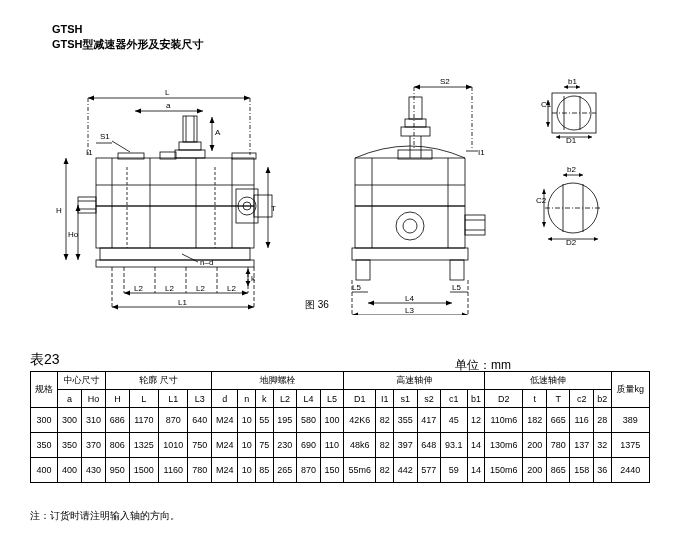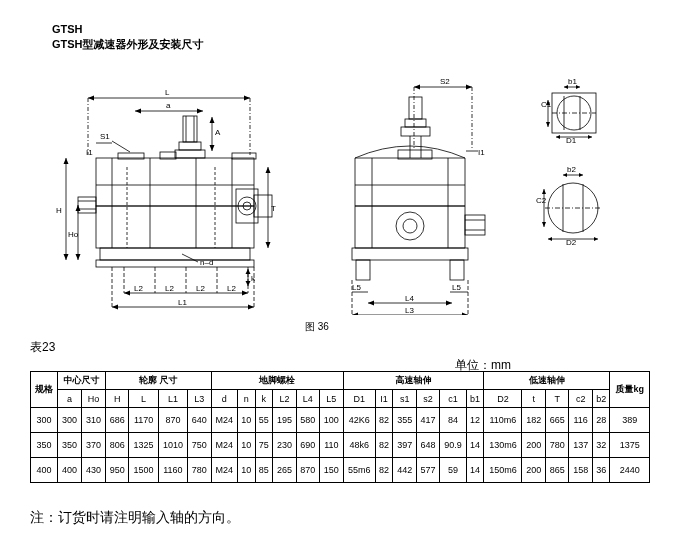--- a/index.html
+++ b/index.html
@@ -13,38 +13,38 @@
   
   .title{position:absolute;left:52px;top:22px;font-size:11px;font-weight:bold;line-height:15px;}
   .title .l2{position:relative;}
   .title .t-model{font-weight:bold;}
   .title .t-rest{font-weight:bold;margin-top:39px;}
 
   
   .draw{position:absolute;left:0;top:55px;width:677px;height:260px;}
   svg{display:block;}
 
-  .fig-cap{position:absolute;left:305px;top:298px;font-size:10px;margin-top:22px;}
+  .fig-cap{position:absolute;left:305px;top:298px;font-size:10px;}
 
   
-  .tbl-label{position:absolute;left:30px;top:339px;font-size:12px;}
+  .tbl-label{position:absolute;left:30px;top:351px;font-size:14px;}
   .unit-label{position:absolute;right:28px;top:357px;font-size:12px;}
 
   table.spec{
     position:absolute;left:30px;top:371px;border-collapse:collapse;
     font-size:9px;width:620px;
   }
   table.spec th, table.spec td{
     border:1px solid #000;text-align:center;vertical-align:middle;
     padding:1px 2px;font-weight:normal;height:16px;
   }
-  table.spec th.grp{height:15px;font-weight:bold;}
+  table.spec th.grp{height:15px;}
   table.spec tr.hdr2 th{height:15px;}
   table.spec td{height:22px;}
-  .note{position:absolute;left:30px;top:509px;font-size:14px;}
+  .note{position:absolute;left:30px;top:509px;font-size:10px;}
 </style>
 </head>
 <body>
 
 <div class="page">
 
   <div class="title">
     <div><span class="t-model">GTSH</span></div>
     <div class="l2">
       <span class="t-model">GTSH</span><span class="t-rest">型减速器外形及安装尺寸</span>
@@ -301,21 +301,21 @@
         <td>M24</td>
         <td>10</td>
         <td>55</td>
         <td>195</td>
         <td>580</td>
         <td>100</td>
         <td>42K6</td>
         <td>82</td>
         <td>355</td>
         <td>417</td>
-        <td>84</td>
+        <td>45</td>
         <td>12</td>
         <td>110m6</td>
         <td>182</td>
         <td>665</td>
         <td>116</td>
         <td>28</td>
         <td>389</td>
       </tr>
       <tr>
         <td>350</td>
@@ -328,21 +328,21 @@
         <td>M24</td>
         <td>10</td>
         <td>75</td>
         <td>230</td>
         <td>690</td>
         <td>110</td>
         <td>48k6</td>
         <td>82</td>
         <td>397</td>
         <td>648</td>
-        <td>90.9</td>
+        <td>93.1</td>
         <td>14</td>
         <td>130m6</td>
         <td>200</td>
         <td>780</td>
         <td>137</td>
         <td>32</td>
         <td>1375</td>
       </tr>
       <tr>
         <td>400</td>

